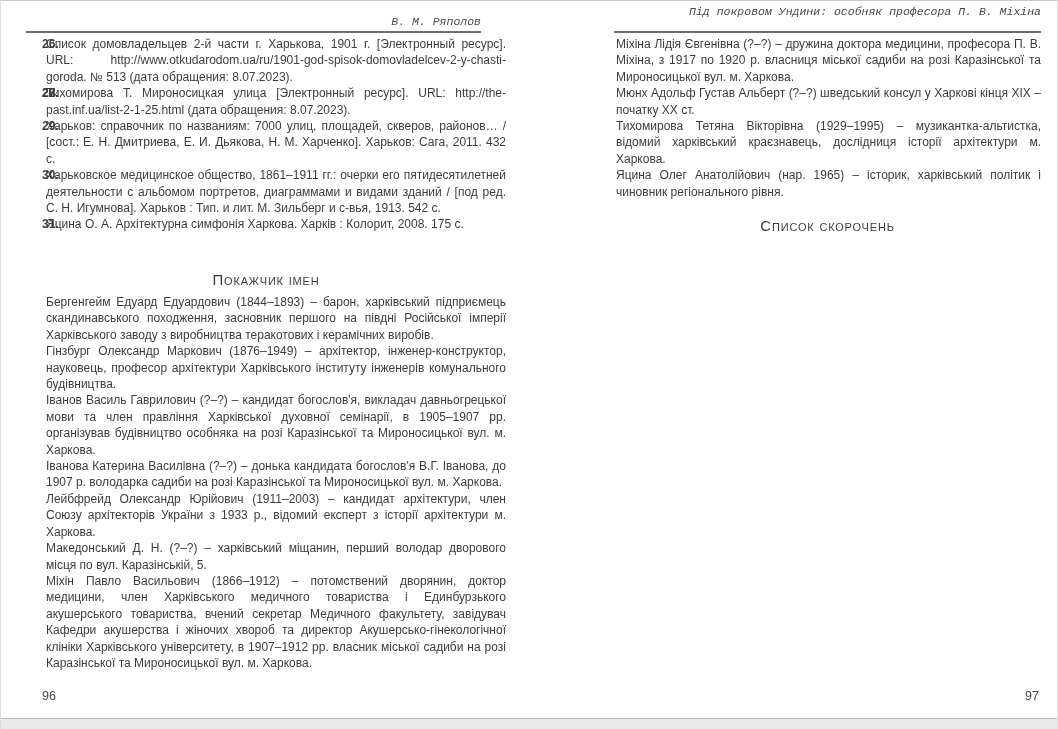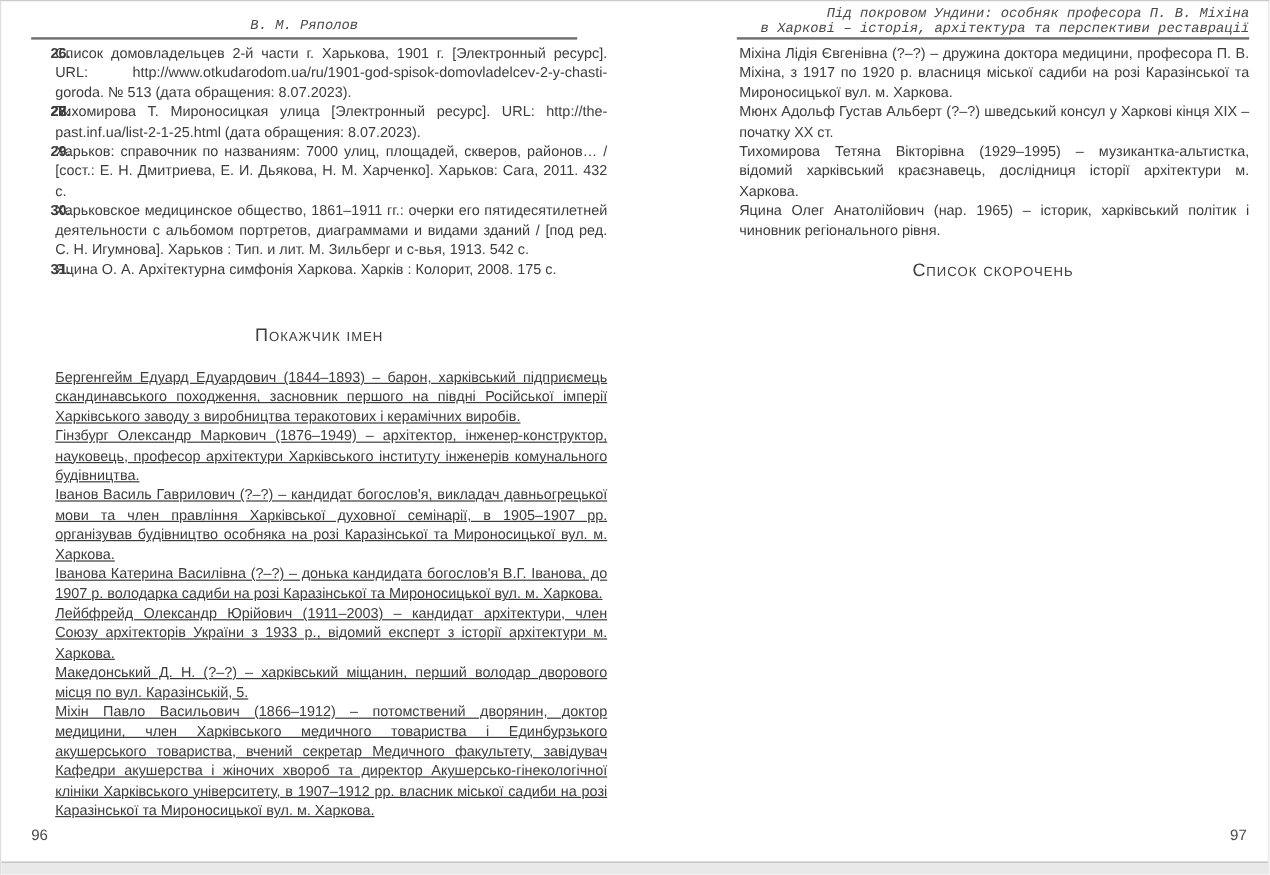--- a/index.html
+++ b/index.html
@@ -17,21 +17,21 @@
   }
   
   .running-head{
     position:absolute;
     font-size:11.5px;
     font-style:italic;
     color:#4a4a4a;
     line-height:12.5px;
     font-family:Liberation Mono, monospace;
   }
-  .running-head.left{left:25px;top:15px;width:455px;text-align:center;}
+  .running-head.left{left:25px;top:15px;width:455px;text-align:right;}
   .running-head.right{left:613px;top:5px;width:427px;text-align:right;}
   .head-rule{
     position:absolute;top:30px;height:0;
     border-bottom:2px solid #6e6e6e;
   }
   .head-rule.left{left:25px;width:455px;}
   .head-rule.right{left:613px;width:427px;}
 
   
   .bib-list{position:absolute;left:25px;top:35px;width:480px;}
@@ -48,34 +48,34 @@
     font-size:15px;
     font-variant:small-caps;
     letter-spacing:0.8px;
     text-align:center;
     color:#3d3d3d;
   }
   .section-heading.names{left:25px;top:270px;width:480px;}
   .section-heading.abbr{left:613px;top:216px;width:427px;}
 
   .entry-list{position:absolute;}
-  .entry-list.names-left{left:45px;top:305px;width:460px;text-decoration:underline;}
+  .entry-list.names-left{left:45px;top:293px;width:460px;}
   .entry-list.names-right{left:615px;top:35px;width:425px;}
   .entry-list.abbr-list{left:615px;top:254px;width:425px;}
   .entry-list p{
     margin:0;
     font-size:12px;line-height:16.4px;
     text-align:justify;
   }
 
   .page-number{
     position:absolute;top:688px;
     font-size:12.5px;color:#4a4a4a;
   }
-  .page-number.left{left:25px;}
+  .page-number.left{left:41px;}
   .page-number.right{right:18px;text-align:right;}
 
   
   .bottom-edge{
     position:absolute;left:0;right:0;top:717px;height:12px;
     background:#e9e9e9;
     border-top:1px solid #bdbdbd;
   }
 </style>
 </head>
@@ -83,21 +83,20 @@
 
 <div class="spread">
 
   <div class="running-head left">
     <span>В. М. Ряполов</span>
   </div>
   <div class="head-rule left"></div>
 
   <div class="running-head right">
     <div>Під покровом Ундини: особняк професора П. В. Міхіна</div>
-    <div>в Харкові – історія, архітектура та перспективи реставрації</div>
   </div>
   <div class="head-rule right"></div>
 
   <div class="bib-list">
     <div class="bib-item">
       <span class="bib-num">26.</span>
       <span>Список домовладельцев 2-й части г. Харькова, 1901 г. [Электронный ресурс]. URL: http://www.otkudarodom.ua/ru/1901-god-spisok-domovladelcev-2-y-chasti-goroda. № 513 (дата обращения: 8.07.2023).</span>
     </div>
     <div class="bib-item">
       <span class="bib-num">27.</span>

